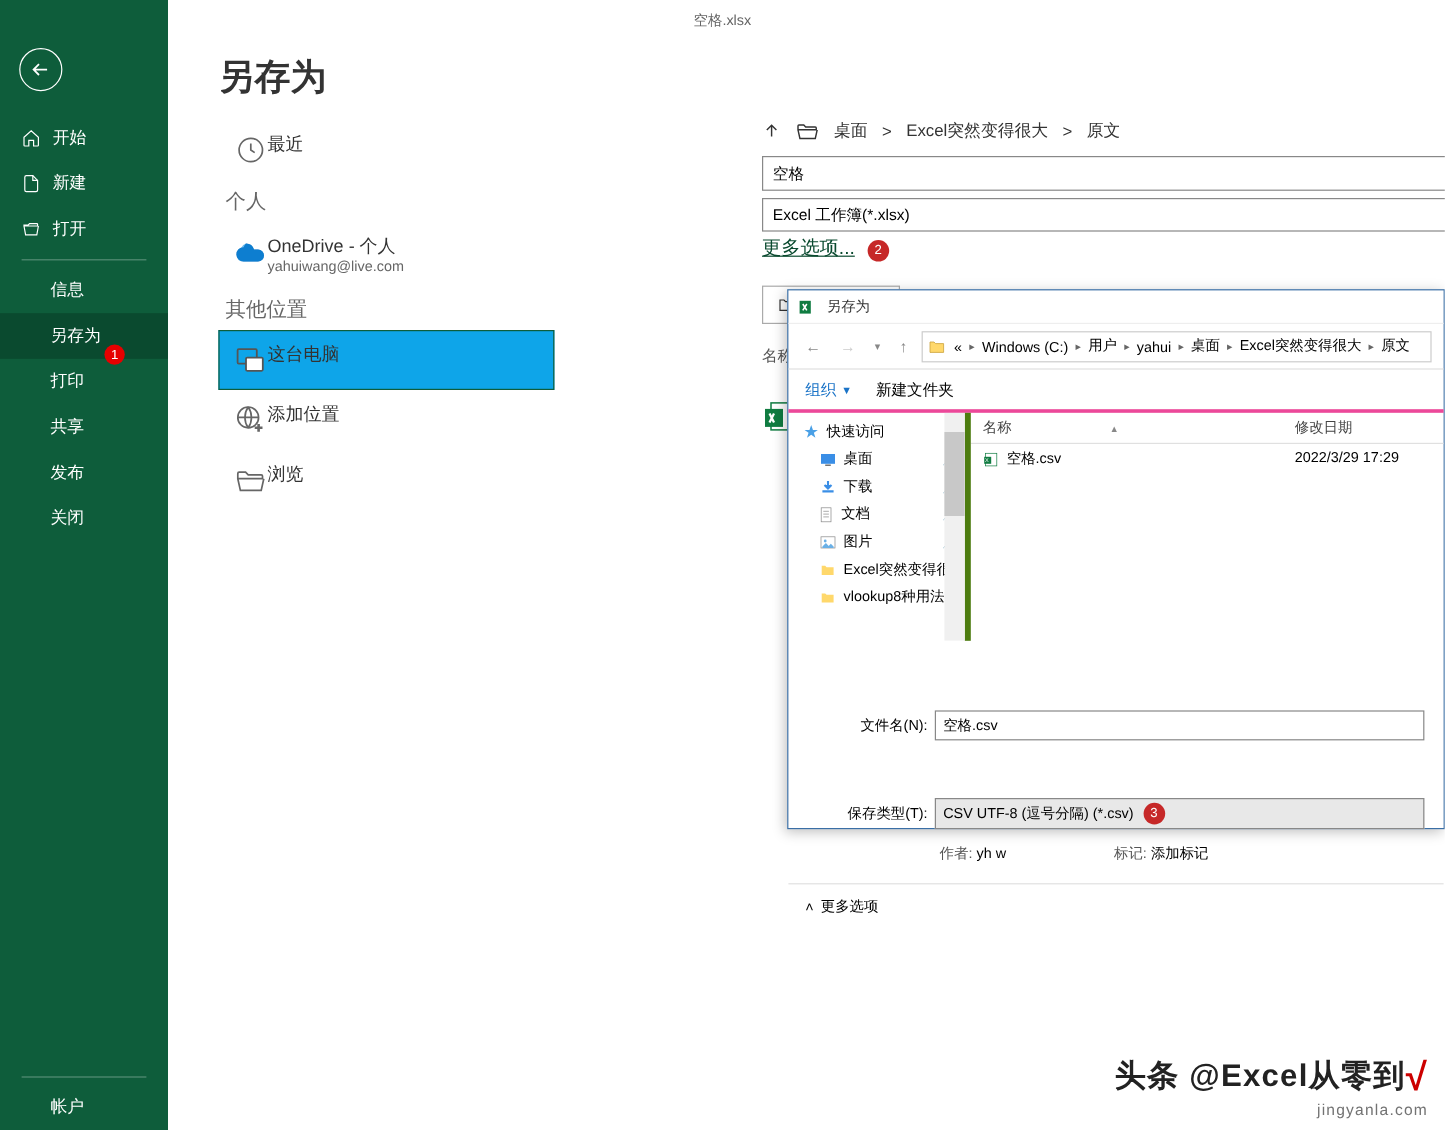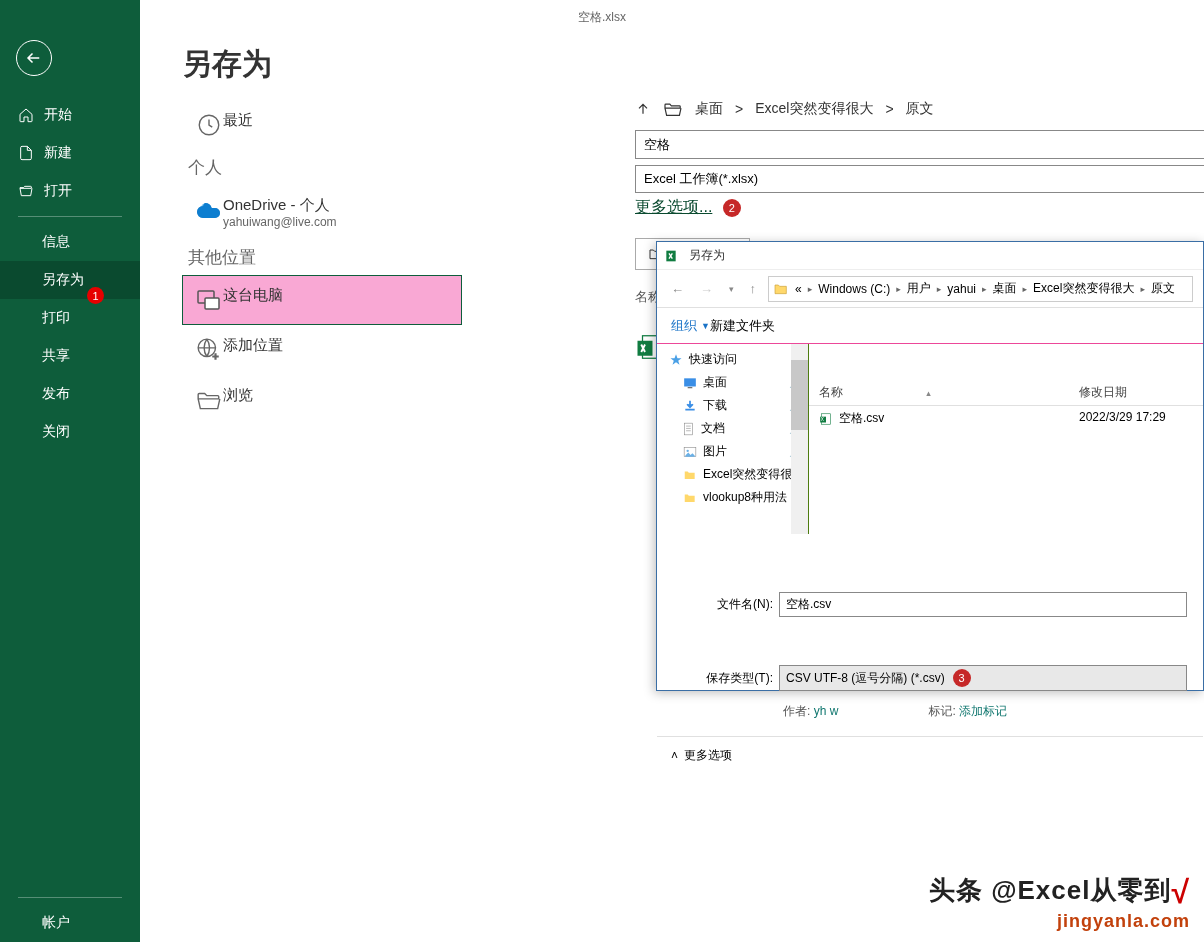--- a/index.html
+++ b/index.html
@@ -11,21 +11,21 @@
   .sidebar .nav-item.pad-left { padding-left: 42px; }
   .sidebar .nav-item.active { background: #0a4a2f; }
   .sidebar .sep { height: 1px; background: rgba(255,255,255,0.3); margin: 6px 18px; }
   .sidebar .bottom { position: absolute; bottom: 0; left: 0; right: 0; }
   .red-badge { position: absolute; width: 17px; height: 17px; background: #e60000; color: #fff; font-size: 11px; border-radius: 50%; display: flex; align-items: center; justify-content: center; right: 36px; top: 26px; }
 
   .content { position: absolute; left: 140px; top: 0; right: 0; bottom: 0; }
   .page-title { font-size: 30px; color: #333; position: absolute; left: 42px; top: 44px; }
   .locations { position: absolute; left: 42px; top: 100px; width: 280px; }
   .loc-row { padding: 10px 12px; display: flex; align-items: flex-start; font-size: 15px; color: #333; cursor: pointer; border: 1px solid transparent; }
-  .loc-row.selected { background: #f9a8d4; border: 1px solid #0e5d3b; }
+  .loc-row.selected { background: #0ea5e9; border: 1px solid #0e5d3b; }
   .loc-sec { font-size: 17px; color: #666; padding: 6px 6px; }
   .loc-icon { width: 28px; height: 28px; display: flex; align-items: center; justify-content: center; color: #666; }
   .one-sub { font-size: 12px; color: #666; display: block; }
 
   .right-pane { position: absolute; left: 495px; top: 100px; right: 4px; }
   .crumbs { font-size: 14px; color: #333; display: flex; align-items: center; gap: 12px; margin-bottom: 12px; }
   .input-box { width: 678px; border: 1px solid #888; padding: 6px 8px; font-size: 13px; margin-bottom: 6px; }
   .select-box { width: 678px; border: 1px solid #888; padding: 4px 8px; font-size: 13px; display: flex; justify-content: space-between; align-items: center; cursor: pointer; margin-bottom: 4px; }
   .more-opt { font-size: 16px; color: #0a4a2f; text-decoration: underline; cursor: pointer; display: inline-block; }
   .btn-newfolder { margin-top: 20px; border: 1px solid #aaa; padding: 6px 12px; font-size: 13px; display: inline-flex; align-items: center; gap: 8px; cursor: pointer; background: #fff; }
@@ -35,46 +35,46 @@
   .callout { width: 18px; height: 18px; background: #c62828; color: #fff; border-radius: 50%; font-size: 11px; display: inline-flex; align-items: center; justify-content: center; margin-left: 6px; }
 
   
   .dialog { position: absolute; left: 656px; top: 241px; width: 548px; height: 450px; border: 1px solid #3a6ea5; background: #fff; box-shadow: -2px 2px 10px rgba(0,0,0,0.25); }
   .dlg-title { height: 28px; display: flex; align-items: center; gap: 8px; padding: 0 8px; font-size: 12px; color: #333; border-bottom: 1px solid #eee; }
   .dlg-nav { height: 38px; display: flex; align-items: center; padding: 0 10px; gap: 8px; font-size: 13px; border-bottom: 1px solid #e0e0e0; }
   .dlg-arrow { color: #888; cursor: pointer; padding: 2px 4px; }
   .dlg-path { flex: 1; border: 1px solid #ccc; height: 26px; display: flex; align-items: center; gap: 2px; padding: 0 4px; font-size: 12px; background: #fff; overflow: hidden; white-space: nowrap; }
   .dlg-path .seg { padding: 0 4px; }
   .dlg-path .caret { font-size: 9px; color: #666; }
-  .dlg-toolbar { height: 36px; display: flex; align-items: center; padding: 0 14px; font-size: 13px; border-bottom: 1px solid #ec4899; }
+  .dlg-toolbar { height: 36px; display: flex; align-items: center; gap: 20px; padding: 0 14px; font-size: 13px; border-bottom: 3px solid #ec4899; }
   .dlg-toolbar .org { color: #1a73c7; cursor: pointer; display: flex; align-items: center; gap: 4px; }
   .dlg-body { display: flex; height: 190px; }
-  .dlg-tree { width: 152px; border-right: 1px solid #4d7c0f; overflow-y: auto; padding: 4px 0; font-size: 12px; position: relative; }
+  .dlg-tree { width: 152px; border-right: 5px solid #4d7c0f; overflow-y: auto; padding: 4px 0; font-size: 12px; position: relative; }
   .dlg-tree-item { padding: 3px 6px 3px 26px; display: flex; align-items: center; gap: 6px; cursor: pointer; position: relative; }
   .dlg-tree-item .pin { position: absolute; right: 6px; font-size: 10px; color: #999; }
   .dlg-tree-scroll { position: absolute; right: 0; top: 0; bottom: 0; width: 17px; background: #f0f0f0; }
   .dlg-tree-scroll .thumb { width: 100%; height: 70px; background: #c8c8c8; position: absolute; top: 16px; }
-  .dlg-list { flex: 1; font-size: 12px; margin-top: 36px; }
+  .dlg-list { flex: 1; font-size: 12px; }
   .dlg-list-head { display: flex; border-bottom: 1px solid #e0e0e0; }
   .dlg-list-head div { padding: 4px 10px; color: #444; }
   .dlg-list-row { display: flex; }
   .dlg-list-row div { padding: 4px 10px; }
   .dlg-form { padding: 10px 16px; font-size: 12px; }
   .dlg-form-row { display: flex; align-items: center; margin-bottom: 6px; gap: 6px; margin-top: 48px; }
   .dlg-form-row label { width: 100px; text-align: right; }
   .dlg-form-row .field { flex: 1; border: 1px solid #888; padding: 3px 6px; background: #fff; min-height: 22px; display: flex; align-items: center; }
   .dlg-form-row .field.dd { background: #e8e8e8; }
   .dlg-meta { display: flex; gap: 90px; padding: 6px 0 6px 110px; font-size: 12px; color: #555; }
-  .dlg-meta .val { color: #0f766e; cursor: pointer; }
+  .dlg-meta .val { color: #000000; cursor: pointer; }
   .dlg-bottom { border-top: 1px solid #e0e0e0; padding: 10px 14px; display: flex; align-items: center; font-size: 12px; cursor: pointer; }
 
   .watermark { position: absolute; bottom: 10px; right: 14px; text-align: right; }
   .watermark .line1 { font-size: 26px; font-weight: bold; color: #222; text-shadow: 0 0 4px #fff, 0 0 4px #fff; letter-spacing: 1px; }
   .watermark .check { color: #c00; font-size: 32px; vertical-align: middle; }
-  .watermark .line2 { font-size: 18px; font-weight: bold; color: #c2410c; letter-spacing: 1px; }
+  .watermark .line2 { font-size: 13px; font-weight: normal; color: #737373; letter-spacing: 1px; }
   
   svg { flex-shrink: 0; }
 </style>
 </head>
 <body>
 
 <div class="titlebar">
   <span>空格.xlsx</span>
 </div>
 

